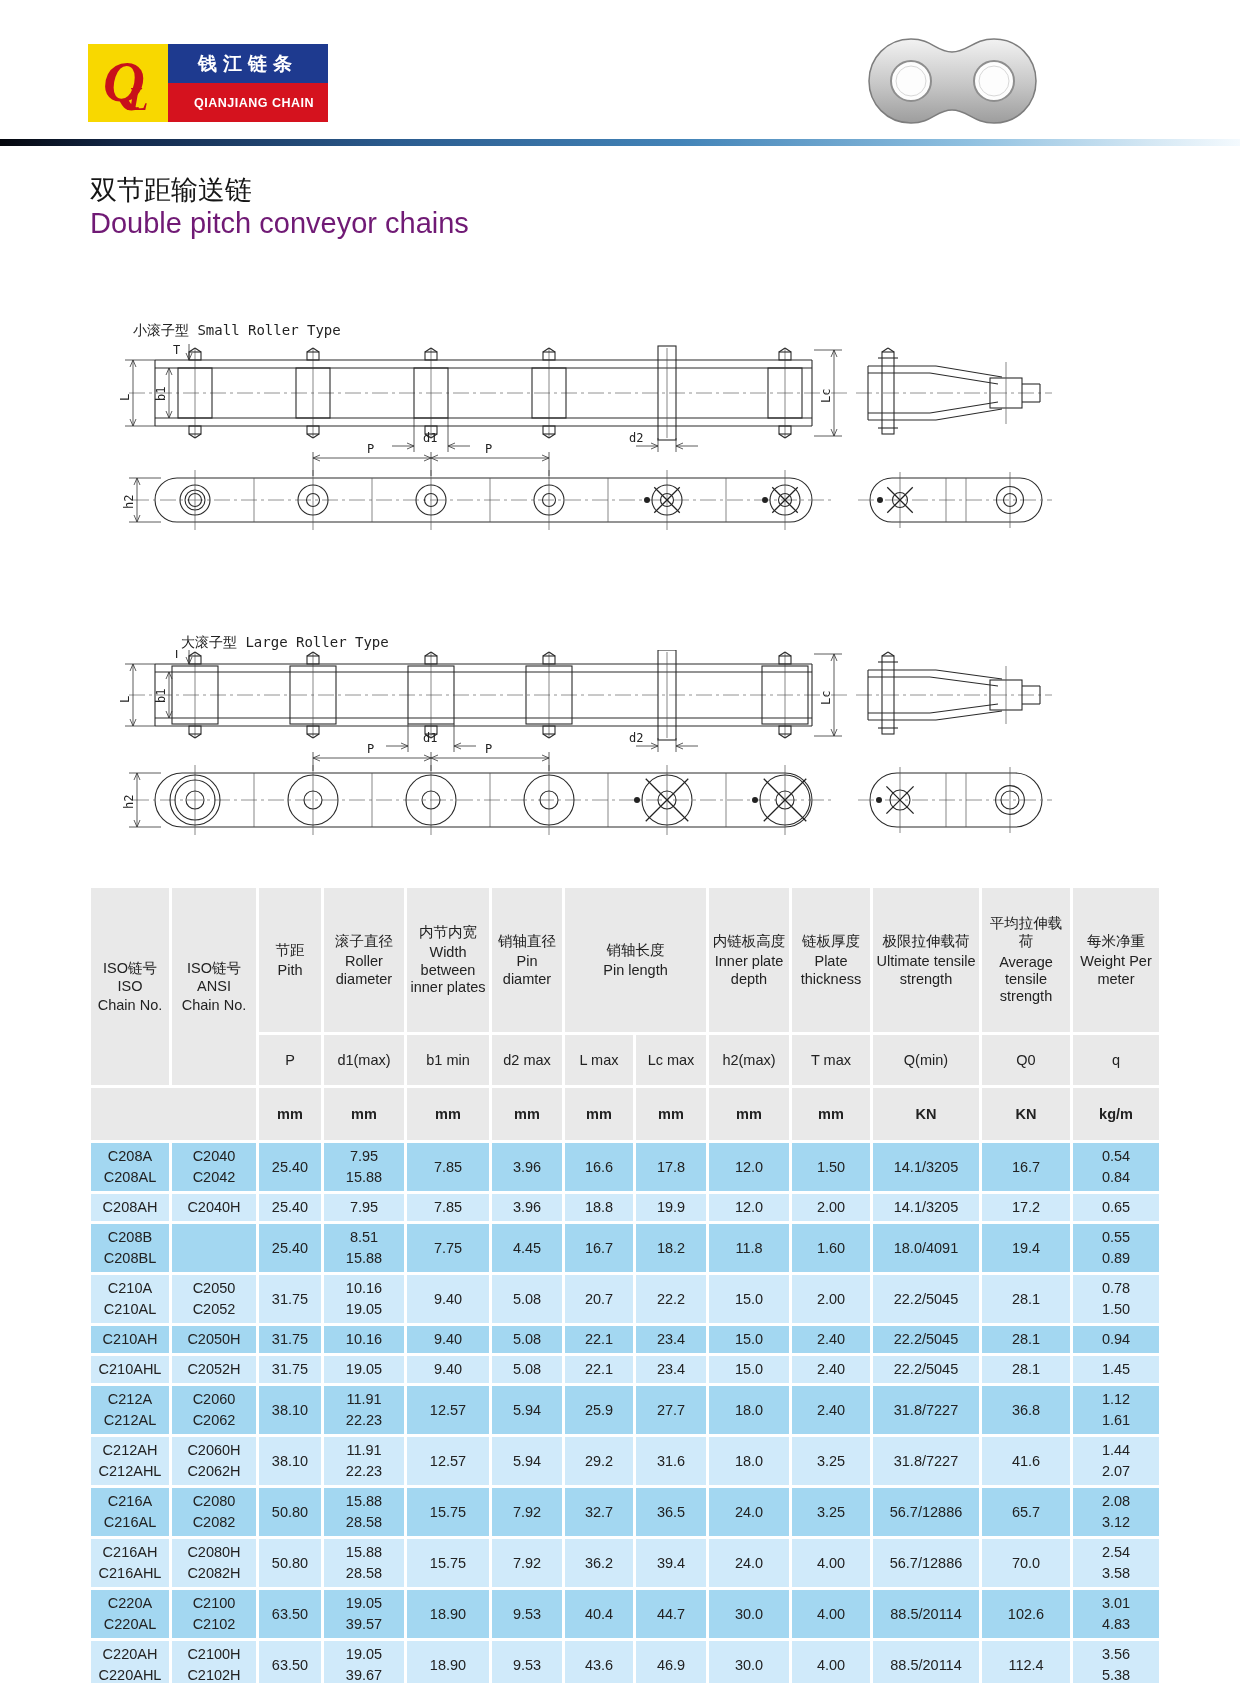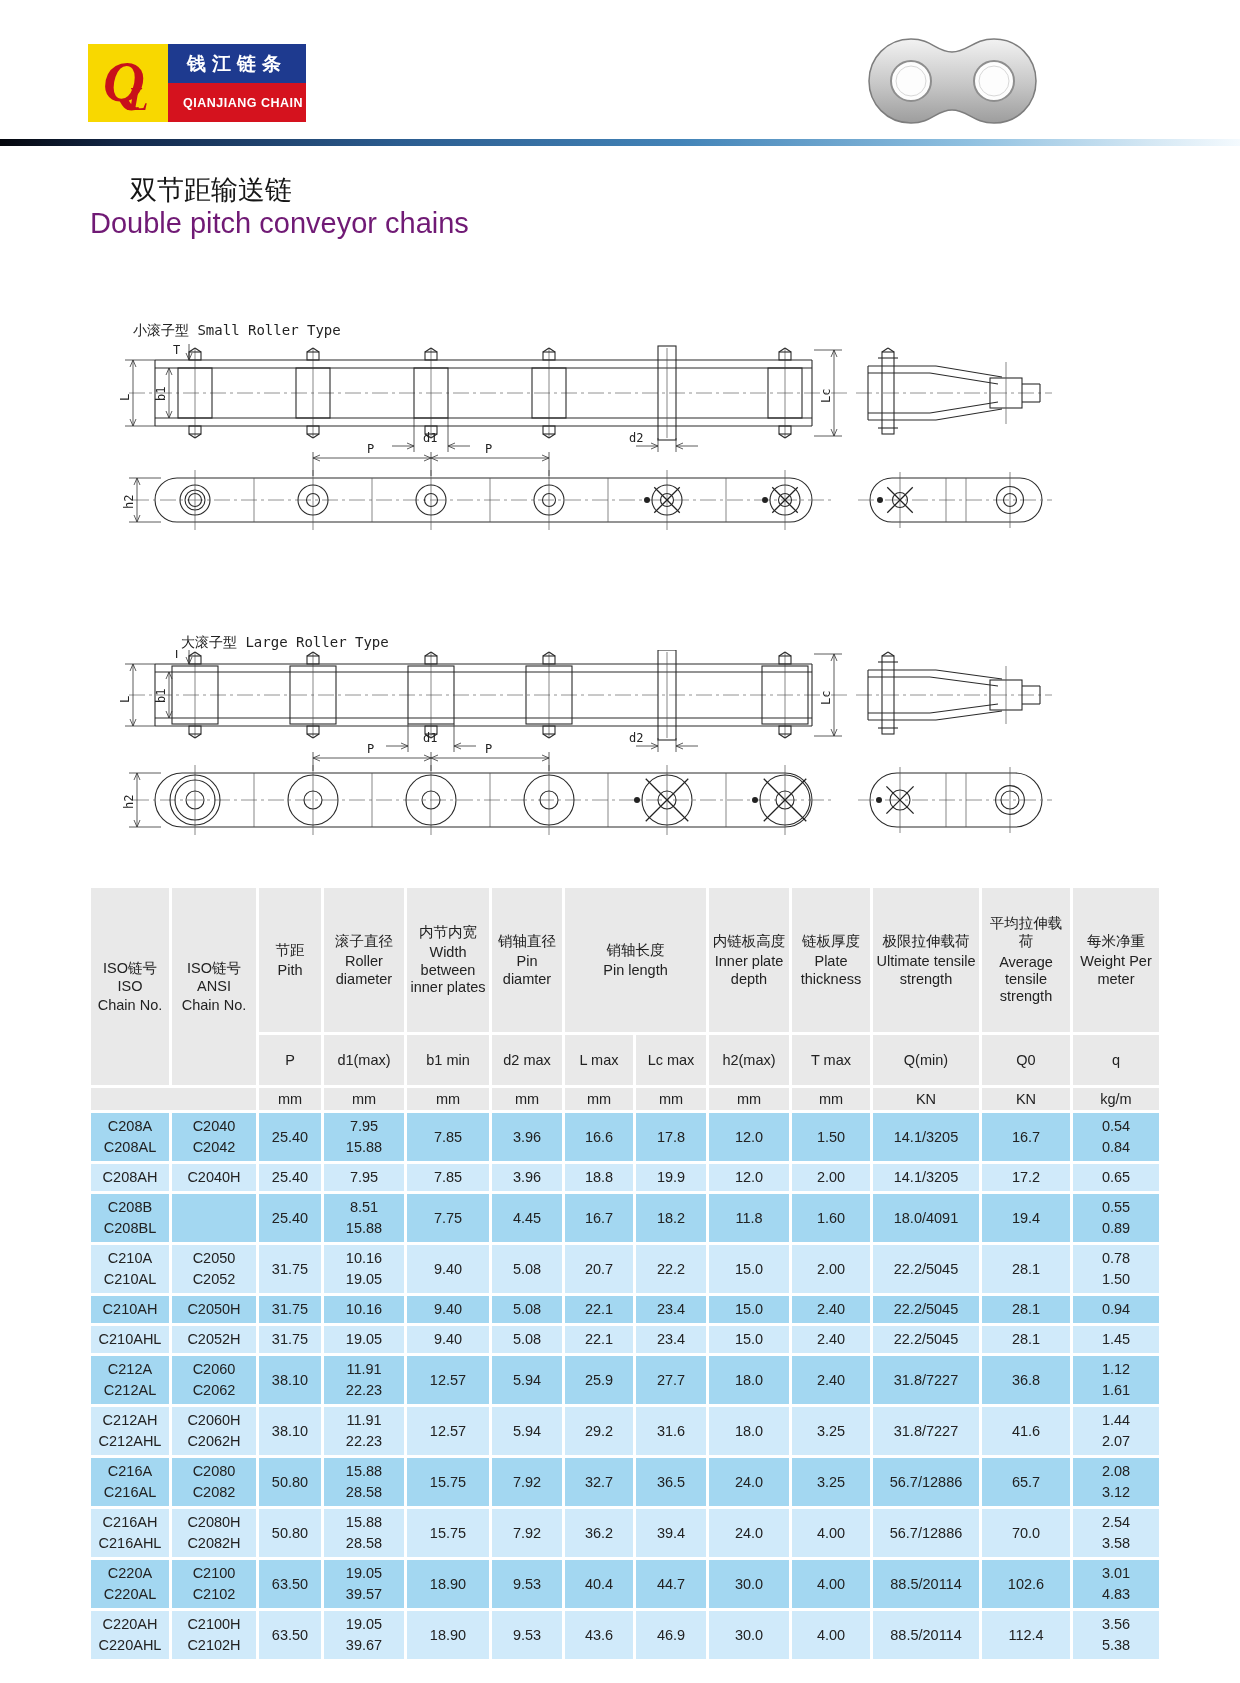--- a/index.html
+++ b/index.html
@@ -5,31 +5,31 @@
   html,body{margin:0;padding:0;background:#fff;width:1240px;height:1683px;overflow:hidden;
     font-family:"Liberation Sans",sans-serif;color:#222;}
   .page{position:absolute;left:0;top:0;width:1240px;height:1683px;background:#fff;}
 
   
   .logo{position:absolute;left:88px;top:44px;display:flex;}
   .logo-mark{width:80px;height:78px;background:#f8d800;flex:0 0 auto;}
   .logo-mark svg{display:block;width:80px;height:78px;}
   .mq{font-family:"Liberation Serif",serif;font-style:italic;font-weight:bold;font-size:58px;fill:#c8101a;text-anchor:middle;}
   .ml{font-family:"Liberation Serif",serif;font-style:italic;font-weight:bold;font-size:34px;fill:#c8101a;text-anchor:middle;}
-  .logo-text{width:138px;display:flex;flex-direction:column;}
+  .logo-text{width:160px;display:flex;flex-direction:column;}
   .logo-zh{height:39px;background:#1e3a8f;color:#fff;font-size:19px;font-weight:bold;letter-spacing:6px;
     display:flex;align-items:center;justify-content:center;}
   .logo-en{height:39px;background:#d5121e;color:#fff;font-size:12.5px;font-weight:bold;letter-spacing:.5px;
     display:flex;align-items:center;justify-content:center;padding-left:12px;}
   .chain-photo{position:absolute;left:856px;top:26px;}
 
   .rule{position:absolute;left:0;top:139px;width:1240px;height:7px;
     background:linear-gradient(90deg,#05070d 0%,#13284a 10%,#2b5c8f 32%,#4384b8 55%,#8fc0e0 78%,#d5e8f4 93%,#f4fafe 100%);}
 
-  .title-zh{position:absolute;left:90px;top:172px;font-size:27px;color:#151515;margin-left:40px;}
+  .title-zh{position:absolute;left:90px;top:172px;font-size:27px;color:#151515;}
   .title-en{position:absolute;left:90px;top:207px;font-size:29px;color:#701a75;}
 
   
   .diag-label{position:absolute;font-family:"DejaVu Sans Mono",monospace;font-size:14px;color:#222;}
   #lbl-small{left:133px;top:322px;}
   #lbl-large{left:133px;top:634px;margin-left:48px;}
   #diagram-small{position:absolute;left:100px;top:340px;}
   #diagram-large{position:absolute;left:100px;top:650px;}
 
   .ln{fill:none;stroke:#2b2b2b;stroke-width:1.1;}
@@ -42,21 +42,21 @@
 
   
   table{position:absolute;left:88px;top:885px;width:1066px;table-layout:fixed;
     border-collapse:separate;border-spacing:3px;font-size:14.5px;color:#222;}
   th{background:#e9e9e9;font-weight:normal;padding:3px 2px;vertical-align:middle;text-align:center;line-height:1.25;}
   td{text-align:center;padding:3px 2px;vertical-align:middle;line-height:1.45;}
   tr.dark td{background:#a3d7f1;}
   tr.light td{background:#d0eafa;}
   .name-row th{height:138px;}
   .sym-row th{height:44px;}
-  .unit-row th{height:20px;padding:1px;}
+  .unit-row th{height:20px;padding:16px;font-weight:bold;}
   th .zh{font-size:14.5px;margin-bottom:3px;}
   th .en{font-size:14.5px;line-height:1.2;}
 </style>
 </head>
 <body>
 
 <div class="page">
 
   <div class="logo">
     <div class="logo-mark">

